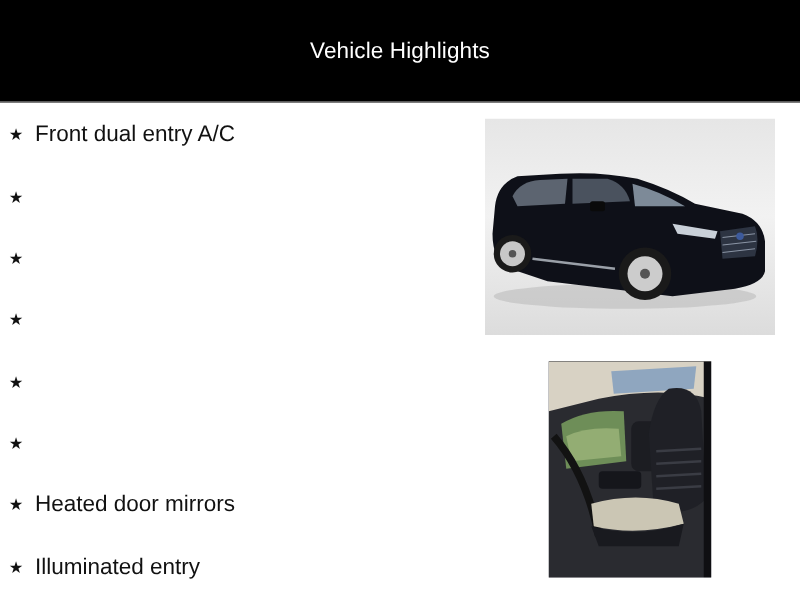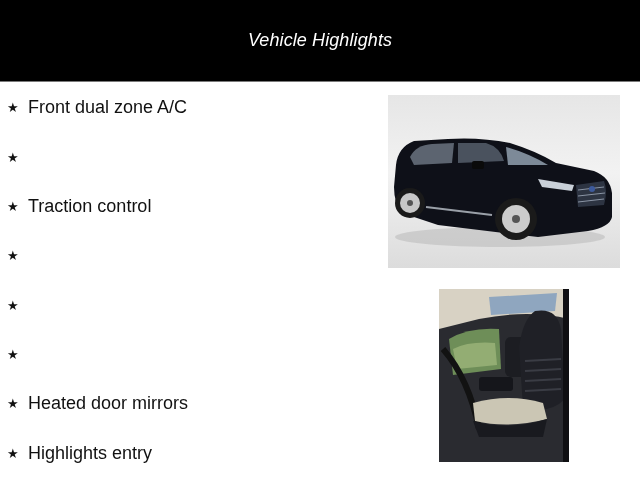--- a/index.html
+++ b/index.html
@@ -6,21 +6,21 @@
   body {
     width: 640px; height: 480px; overflow: hidden;
     background: #ffffff;
     font-family: "Liberation Sans", sans-serif;
     position: relative;
   }
   .header {
     position: absolute; left: 0; top: 0; width: 640px; height: 81px;
     background: #000000;
     border-bottom: 1px solid #7a7a7a;
-    display: flex; align-items: center; justify-content: center; font-style: italic;
+    display: flex; align-items: center; justify-content: center;
   }
   .header-title { color: #ffffff; font-size: 18px; letter-spacing: 0.1px; }
   .features { position: absolute; left: 0; top: 0; }
   .feature {
     position: absolute; left: 7px; height: 22px;
     display: flex; align-items: center;
     color: #111111; font-size: 18px; white-space: nowrap;
   }
   .star { font-size: 13px; width: 21px; display: inline-block; }
   .photo { position: absolute; overflow: hidden; }
@@ -37,45 +37,44 @@
 </head>
 <body>
 
 <div class="header">
   <span class="header-title">Vehicle Highlights</span>
 </div>
 
 <div class="features">
   <div class="feature" style="top:96px">
     <span class="star">★</span>
-    <span>Front dual zone A/C</span>
+    <span>Front dual entry A/C</span>
   </div>
   <div class="feature" style="top:146px">
     <span class="star">★</span>
   </div>
   <div class="feature" style="top:195px">
     <span class="star">★</span>
-    <span>Traction control</span>
   </div>
   <div class="feature" style="top:244px">
     <span class="star">★</span>
   </div>
   <div class="feature" style="top:294px">
     <span class="star">★</span>
   </div>
   <div class="feature" style="top:343px">
     <span class="star">★</span>
   </div>
   <div class="feature" style="top:392px">
     <span class="star">★</span>
     <span>Heated door mirrors</span>
   </div>
   <div class="feature" style="top:442px">
     <span class="star">★</span>
-    <span>Highlights entry</span>
+    <span>Illuminated entry</span>
   </div>
 </div>
 
 <div class="photo photo-exterior" title="Black SUV exterior front three-quarter view">
   <svg width="232" height="173" viewBox="0 0 232 173">
     <ellipse cx="112" cy="142" rx="105" ry="10" fill="#bdbdbd" opacity="0.6"></ellipse>
 
     <path d="M8 70 Q10 52 26 46 L60 44 Q92 42 122 48 Q148 56 168 68 L206 76 Q222 82 224 98 L224 122 Q222 132 200 136 L150 142 L50 130 L14 118 Q6 108 6 92 Z" fill="#0e1018"></path>
 
     <path d="M22 62 Q28 50 44 49 L66 48 L64 68 L26 70 Z" fill="#5c6470"></path>

